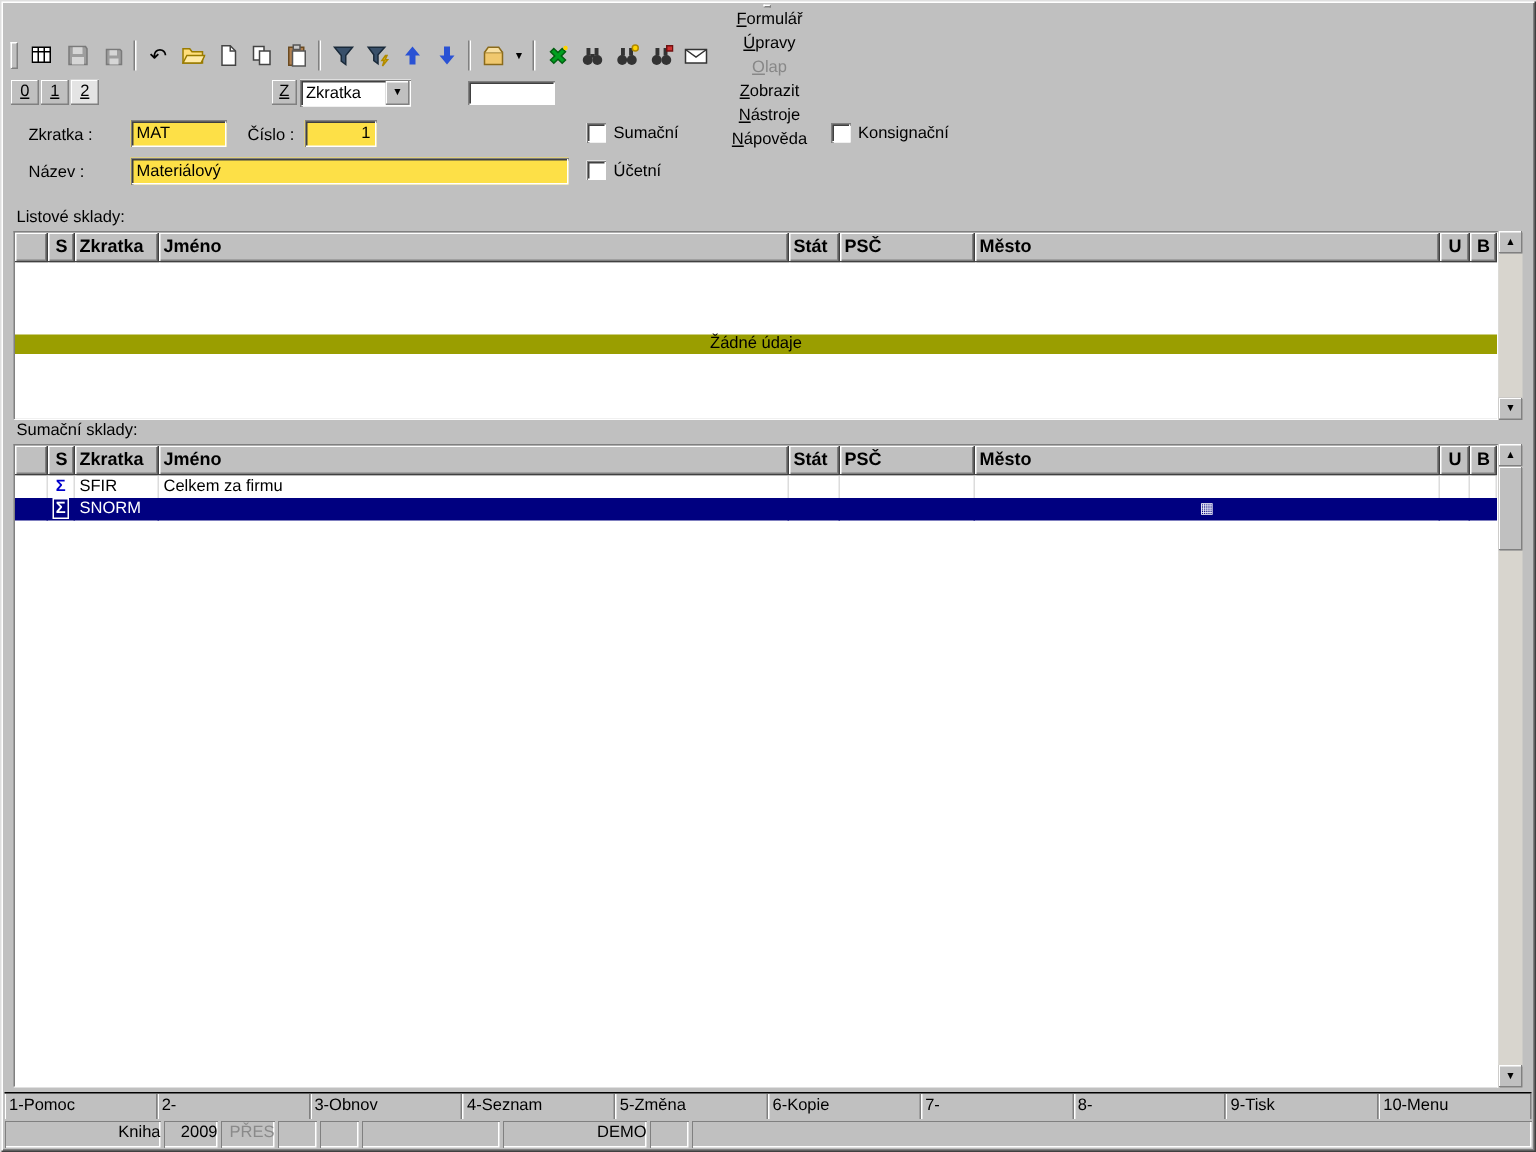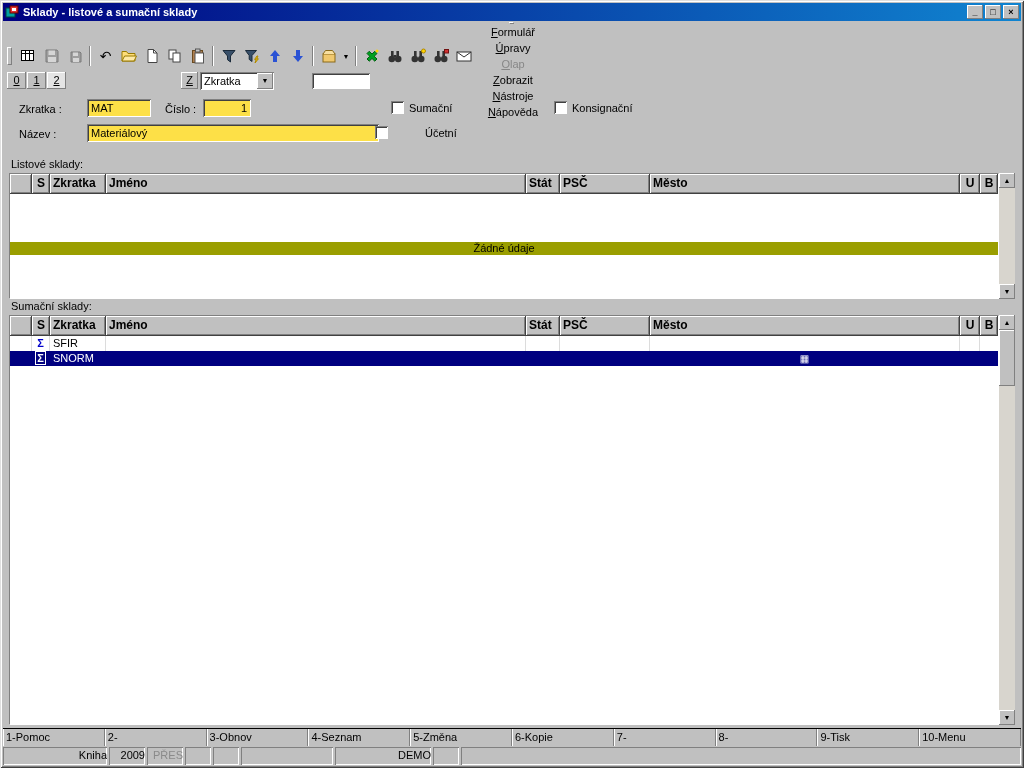--- a/index.html
+++ b/index.html
@@ -83,31 +83,20 @@
     white-space:nowrap;overflow:hidden;flex:none;text-align:right;}
   .sc.w1{width:100px;}.sc.w2{width:32px;}.sc.w3{width:32px;}.sc.w4{width:22px;}.sc.w5{width:22px;}
   .sc.w6{width:88px;}.sc.w7{width:92px;}.sc.w8{width:22px;}.sc.rest{flex:1;}
   .sc.disabled{color:#8a8a8a;}
 </style>
 </head>
 <body>
 
 <div class="window">
 
-  <div class="titlebar">
-    <svg width="14" height="14">
-      <rect x="1" y="3" width="9" height="9" fill="#00a0a0" stroke="#004040"></rect>
-      <rect x="5" y="1" width="8" height="7" fill="#e03030" stroke="#600000"></rect>
-      <rect x="7" y="3" width="4" height="3" fill="#fff"></rect>
-    </svg>
-    <span class="title">Sklady - listové a sumační sklady</span>
-    <div class="tbb raised-thin">_</div>
-    <div class="tbb raised-thin">□</div>
-    <div class="tbb raised-thin">×</div>
-  </div>
 
   <div class="menubar">
     <div class="grip"></div>
     <div class="menu-item">Formulář</div>
     <div class="menu-item">Úpravy</div>
     <div class="menu-item disabled">Olap</div>
     <div class="menu-item">Zobrazit</div>
     <div class="menu-item">Nástroje</div>
     <div class="menu-item">Nápověda</div>
   </div>
@@ -254,21 +243,21 @@
     <div class="field" style="left:84px;top:8px;width:56px;">MAT</div>
     <span class="flabel" style="left:162px;top:12px;">Číslo :</span>
     <div class="field" style="left:200px;top:8px;width:40px;text-align:right;">1</div>
     <span class="flabel" style="left:16px;top:37px;">Název :</span>
     <div class="field" style="left:84px;top:33px;width:284px;">Materiálový</div>
 
     <div class="cbwrap" style="left:388px;top:10px;">
       <span class="cb"></span>
       <span class="cb-label">Sumační</span>
     </div>
-    <div class="cbwrap" style="left:372px;top:35px;gap:32px;">
+    <div class="cbwrap" style="left:388px;top:35px;">
       <span class="cb"></span>
       <span class="cb-label">Účetní</span>
     </div>
     <div class="cbwrap" style="left:528px;top:10px;padding-left:23px;">
       <span class="cb"></span>
       <span class="cb-label">Konsignační</span>
     </div>
   </div>
 
   <div class="section-label">Listové sklady:</div>
@@ -308,20 +297,21 @@
         <div class="th">PSČ</div>
         <div class="th">Město</div>
         <div class="th ctr">U</div>
         <div class="th ctr">B</div>
       </div>
       <div class="tbody">
         <div class="trow">
           <div class="c"></div>
           <div class="c ctr"><span class="sigma">Σ</span></div>
           <div class="c">SFIR</div>
+          <div class="c jm">Celkem za firmu</div>
           <div class="c"></div>
           <div class="c"></div>
           <div class="c"></div>
           <div class="c ctr"></div>
           <div class="c ctr"></div>
         </div>
         <div class="trow selected">
           <div class="c"></div>
           <div class="c ctr"><span class="sigma">Σ</span></div>
           <div class="c">SNORM</div>

